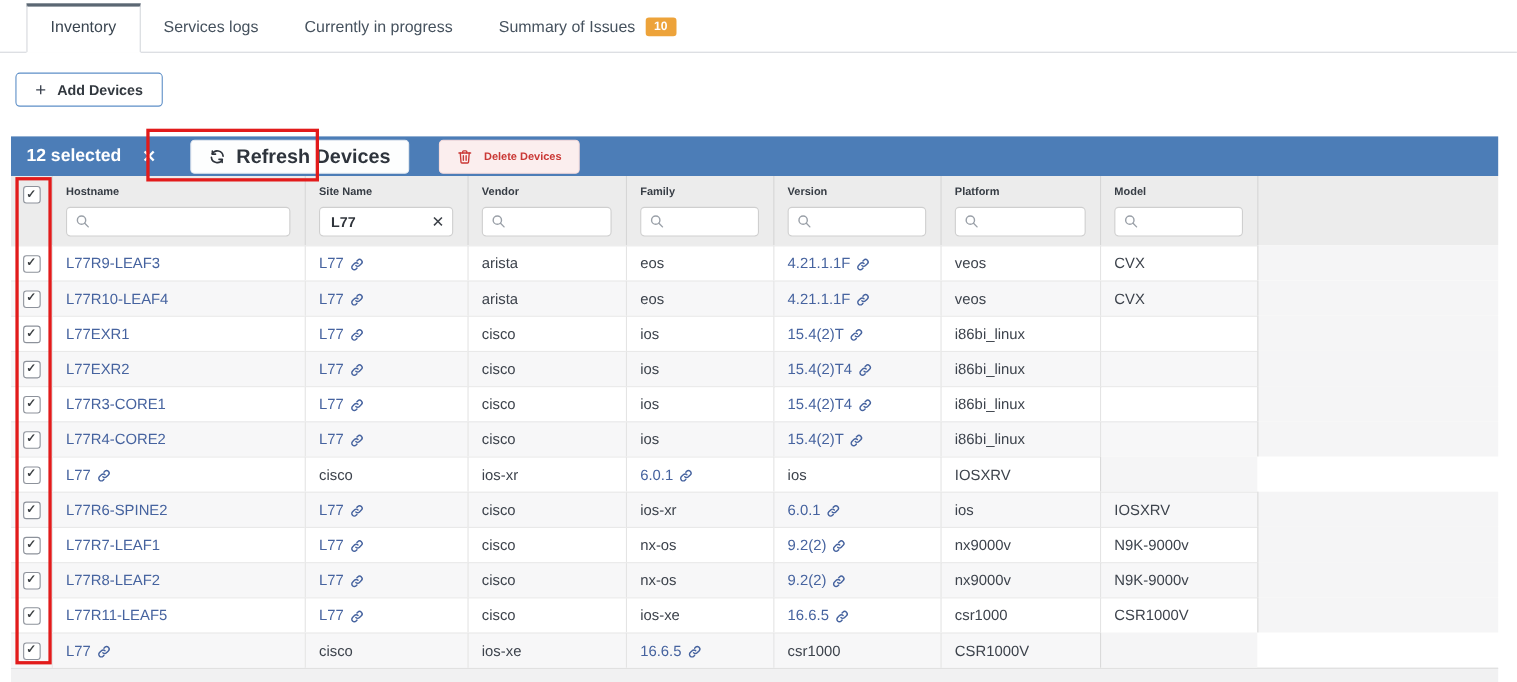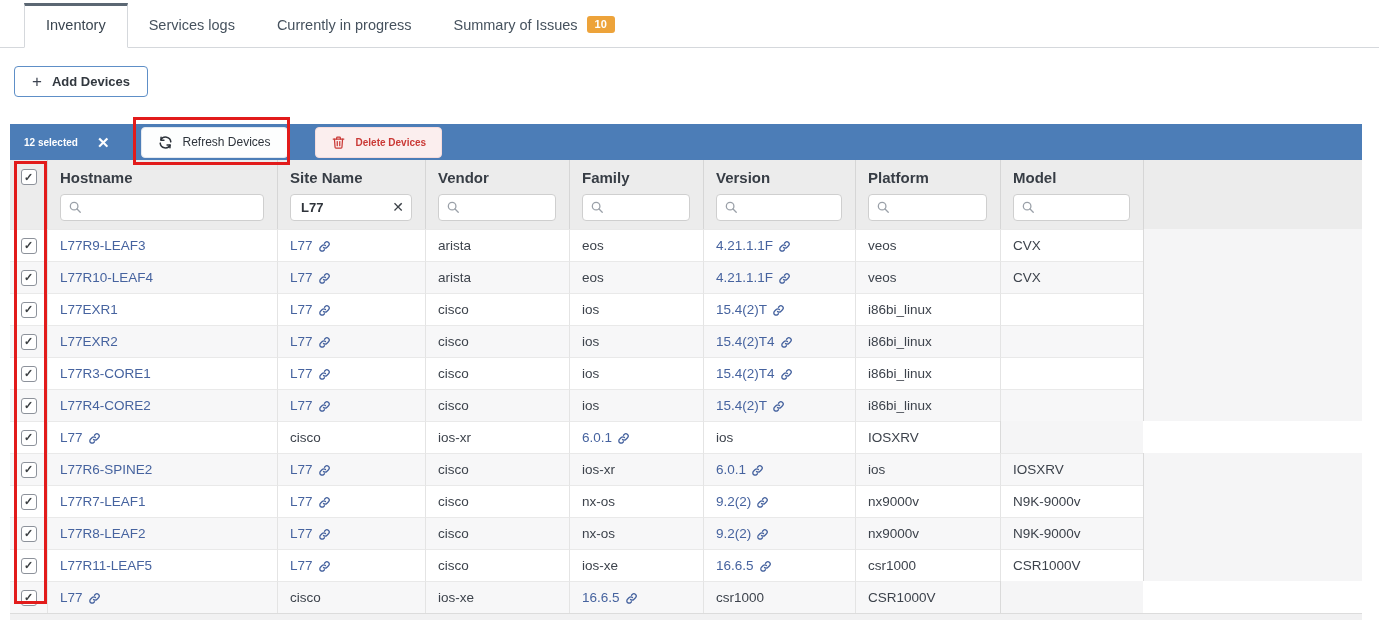--- a/index.html
+++ b/index.html
@@ -18,35 +18,35 @@
   
   .add-btn { margin:18px 0 27px 14px; height:31px; display:inline-flex; align-items:center; gap:10px;
     background:#fff; border:1px solid #5e8fc7; border-radius:4px; padding:0 17px;
     font-size:13px; font-weight:bold; color:#32383f; cursor:pointer; }
   .add-btn .plus { font-size:17px; font-weight:normal; color:#3c4350; line-height:1; }
 
   
   .table-wrap { position:relative; margin-left:10px; width:1352px; }
 
   .toolbar { height:36px; background:#4c7db7; display:flex; align-items:center; padding-left:14px; }
-  .sel-text { color:#fff; font-size:10px; font-weight:bold; }
+  .sel-text { color:#fff; font-size:16px; font-weight:bold; }
   .close-x { color:#fff; font-size:15px; font-weight:bold; margin-left:19px; cursor:pointer; line-height:1; }
   .refresh-btn { margin-left:31px; height:31px; background:#fdfefe; border:1px solid #e3e9f0; border-radius:4px;
     display:inline-flex; align-items:center; gap:10px; padding:0 16px;
-    font-size:12px; font-weight:normal; color:#2e343c; cursor:pointer; }
+    font-size:18px; font-weight:bold; color:#2e343c; cursor:pointer; }
   .delete-btn { margin-left:27px; height:31px; background:#fbeeee; border:1px solid #f6dcdc; border-radius:4px;
     display:inline-flex; align-items:center; gap:10px; padding:0 15px;
     font-size:10px; font-weight:bold; color:#ca3936; cursor:pointer; }
 
   .grid { display:grid; grid-template-columns:37px 230px 148px 144px 134px 152px 145px 143px minmax(0,1fr); }
 
   .thead { background:#ececec; }
   .thead .hcell { padding:9px 0 8px 12px; border-left:1px solid #d6d6d6; }
   .thead .hcell:first-child { border-left:none; padding:9px 0 8px 0; display:flex; justify-content:center; align-items:flex-start; }
-  .hlabel { font-size:15px; font-weight:bold; color:#373d45; margin-bottom:8px; }
+  .hlabel { font-size:10px; font-weight:bold; color:#373d45; margin-bottom:8px; }
   .fwrap { position:relative; margin-right:13px; height:27px; }
   .fwrap input { width:100%; height:27px; border:1px solid #cfcfcf; border-radius:4px; background:#fff;
     font-size:13px; color:#2f343b; font-weight:bold; padding:0 24px 0 28px; outline:none;
     font-family:"Liberation Sans", sans-serif; }
   .fwrap input.has-value { padding-left:10px; }
   .fwrap .mag { position:absolute; left:8px; top:6px; width:14px; height:14px; }
   .fwrap .clear { position:absolute; right:8px; top:5px; font-size:14px; color:#3c4148; cursor:pointer; line-height:16px; }
 
   .row { display:grid; grid-template-columns:37px 230px 148px 144px 134px 152px 145px 143px minmax(0,1fr); height:32px; }
   .row > .cell { border-top:1px solid #e9e9e9; border-left:1px solid #e4e4e4; display:flex; align-items:center;

